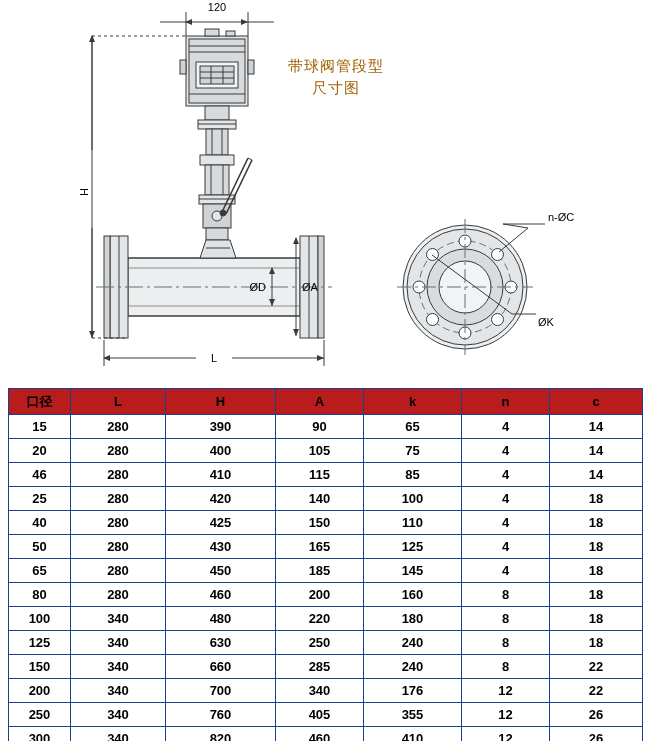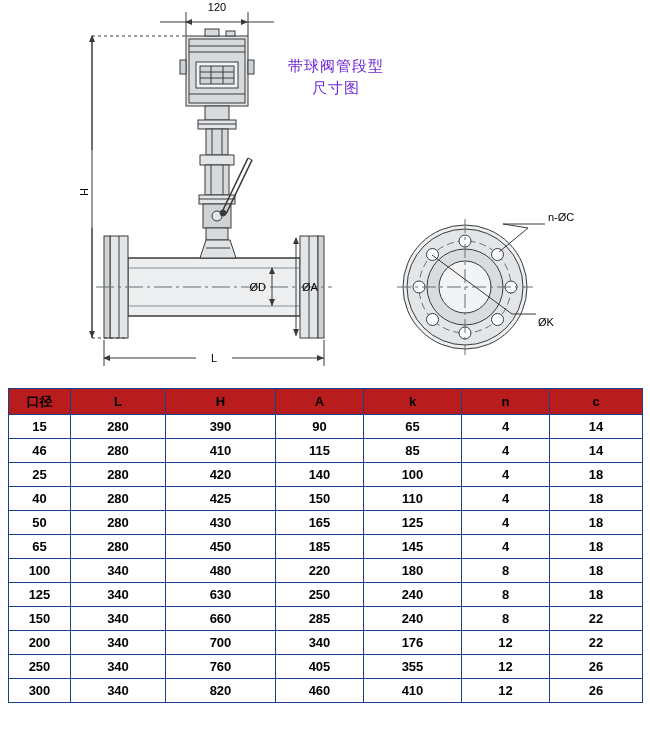--- a/index.html
+++ b/index.html
@@ -27,21 +27,21 @@
     height: 380px;
   }
   #drawing svg {
     display: block;
   }
   .title-cn {
     position: absolute;
     left: 288px;
     top: 55px;
     font-size: 15px;
-    color: #6d28d9;
+    color: #a16207;
     letter-spacing: 1px;
     line-height: 22px;
     font-family: "DejaVu Sans", sans-serif;
     text-align: center;
     white-space: nowrap;
   }
 
   
   #table-wrap {
     position: absolute;
@@ -270,20 +270,29 @@
         <tr>
           <td>15</td>
           <td>280</td>
           <td>390</td>
           <td>90</td>
           <td>65</td>
           <td>4</td>
           <td>14</td>
         </tr>
         <tr>
+          <td>20</td>
+          <td>280</td>
+          <td>400</td>
+          <td>105</td>
+          <td>75</td>
+          <td>4</td>
+          <td>14</td>
+        </tr>
+        <tr>
           <td>46</td>
           <td>280</td>
           <td>410</td>
           <td>115</td>
           <td>85</td>
           <td>4</td>
           <td>14</td>
         </tr>
         <tr>
           <td>25</td>
@@ -312,20 +321,29 @@
           <td>4</td>
           <td>18</td>
         </tr>
         <tr>
           <td>65</td>
           <td>280</td>
           <td>450</td>
           <td>185</td>
           <td>145</td>
           <td>4</td>
+          <td>18</td>
+        </tr>
+        <tr>
+          <td>80</td>
+          <td>280</td>
+          <td>460</td>
+          <td>200</td>
+          <td>160</td>
+          <td>8</td>
           <td>18</td>
         </tr>
         <tr>
           <td>100</td>
           <td>340</td>
           <td>480</td>
           <td>220</td>
           <td>180</td>
           <td>8</td>
           <td>18</td>

